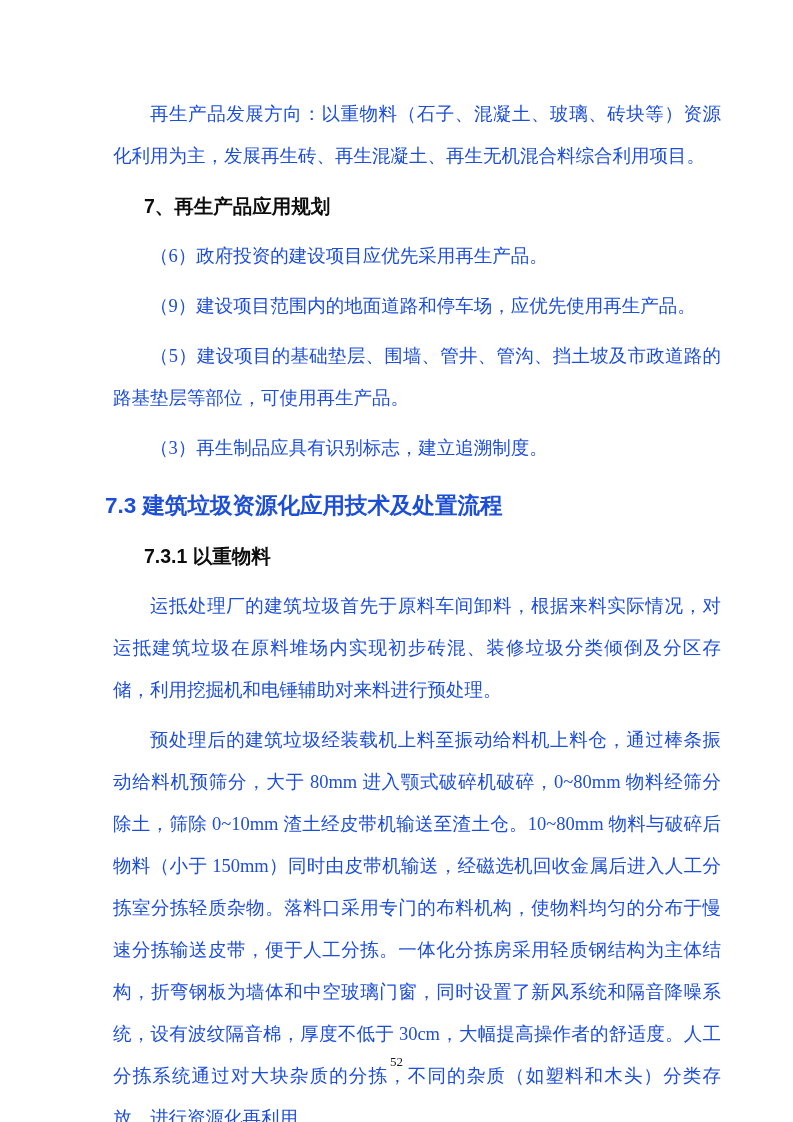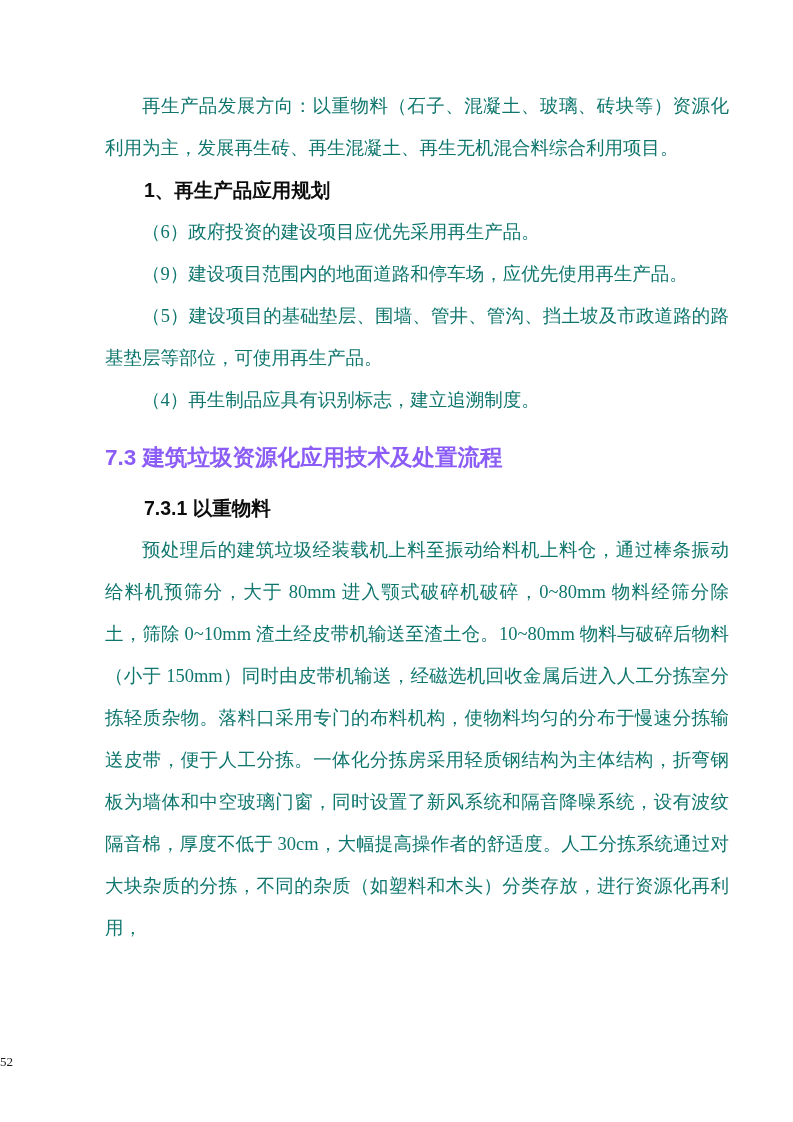--- a/index.html
+++ b/index.html
@@ -18,81 +18,82 @@
     inset: 0;
     background: #ffffff;
   }
   .content {
     position: absolute;
     left: 105px;
     top: 85px;
     width: 624px;
   }
   .para {
-    margin: 0;
+    margin: 8px;
     font-family: "Liberation Serif", "DejaVu Serif", serif;
     font-size: 18.5px;
     line-height: 42px;
     text-align: justify;
     text-indent: 2em;
-    color: #0f766e;
+    color: #1d4ed8;
   }
   .heading-sub {
     margin: 0;
     font-family: "Liberation Sans", "DejaVu Sans", sans-serif;
     font-weight: bold;
     font-size: 19.5px;
     line-height: 42px;
     text-indent: 2em;
     color: #0d0d0d;
     text-align: left;
   }
   .heading-main {
     margin: 14px 0 6px 0;
     font-family: "Liberation Sans", "DejaVu Sans", sans-serif;
     font-weight: bold;
     font-size: 22.5px;
     line-height: 46px;
     text-indent: 0;
-    color: #8b5cf6;
+    color: #1d4ed8;
     text-align: left;
   }
   .page-number {
     position: absolute;
     top: 1052px;
     left: 0;
     width: 100%;
-    text-align: left;
+    text-align: center;
     font-family: "Liberation Serif", "DejaVu Serif", serif;
     font-size: 13px;
     line-height: 20px;
     color: #1a1a1a;
   }
 </style>
 </head>
 <body>
 
 <div class="page">
   <div class="content">
 
     <p class="para">再生产品发展方向：以重物料（石子、混凝土、玻璃、砖块等）资源化利用为主，发展再生砖、再生混凝土、再生无机混合料综合利用项目。</p>
 
-    <p class="heading-sub">1、再生产品应用规划</p>
+    <p class="heading-sub">7、再生产品应用规划</p>
 
     <p class="para">（6）政府投资的建设项目应优先采用再生产品。</p>
 
     <p class="para">（9）建设项目范围内的地面道路和停车场，应优先使用再生产品。</p>
 
     <p class="para">（5）建设项目的基础垫层、围墙、管井、管沟、挡土坡及市政道路的路基垫层等部位，可使用再生产品。</p>
 
-    <p class="para">（4）再生制品应具有识别标志，建立追溯制度。</p>
+    <p class="para">（3）再生制品应具有识别标志，建立追溯制度。</p>
 
     <h2 class="heading-main">7.3 建筑垃圾资源化应用技术及处置流程</h2>
 
     <h3 class="heading-sub">7.3.1 以重物料</h3>
 
+    <p class="para">运抵处理厂的建筑垃圾首先于原料车间卸料，根据来料实际情况，对运抵建筑垃圾在原料堆场内实现初步砖混、装修垃圾分类倾倒及分区存储，利用挖掘机和电锤辅助对来料进行预处理。</p>
 
     <p class="para">预处理后的建筑垃圾经装载机上料至振动给料机上料仓，通过棒条振动给料机预筛分，大于 80mm 进入颚式破碎机破碎，0~80mm 物料经筛分除土，筛除 0~10mm 渣土经皮带机输送至渣土仓。10~80mm 物料与破碎后物料（小于 150mm）同时由皮带机输送，经磁选机回收金属后进入人工分拣室分拣轻质杂物。落料口采用专门的布料机构，使物料均匀的分布于慢速分拣输送皮带，便于人工分拣。一体化分拣房采用轻质钢结构为主体结构，折弯钢板为墙体和中空玻璃门窗，同时设置了新风系统和隔音降噪系统，设有波纹隔音棉，厚度不低于 30cm，大幅提高操作者的舒适度。人工分拣系统通过对大块杂质的分拣，不同的杂质（如塑料和木头）分类存放，进行资源化再利用，</p>
 
   </div>
 
   <div class="page-number">52</div>
 </div>
 
 </body></html>

